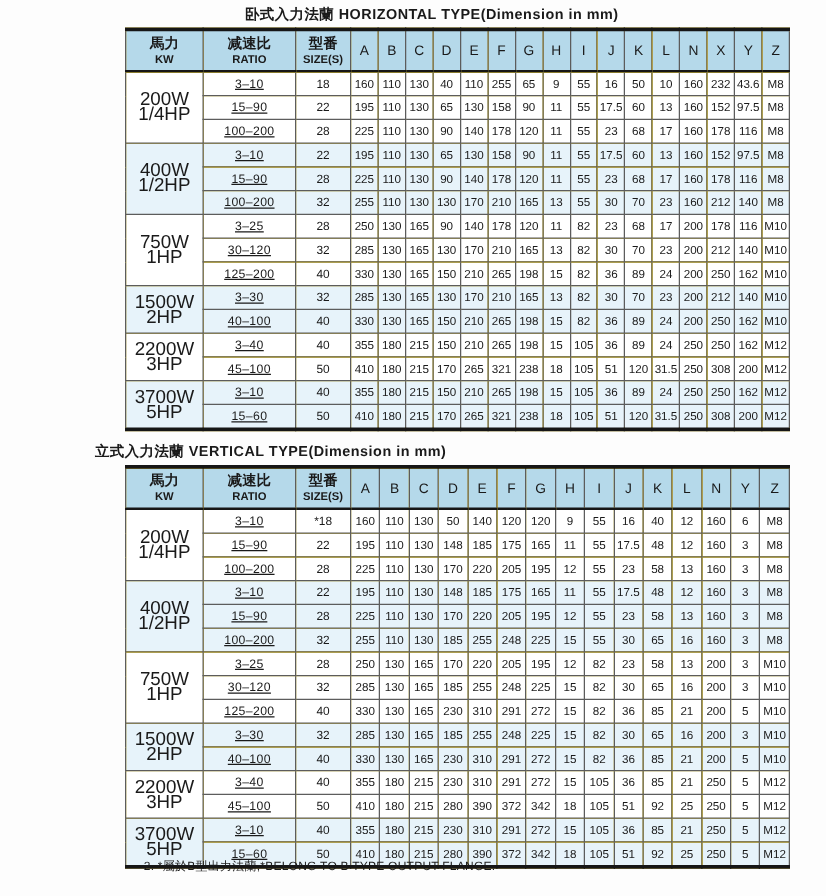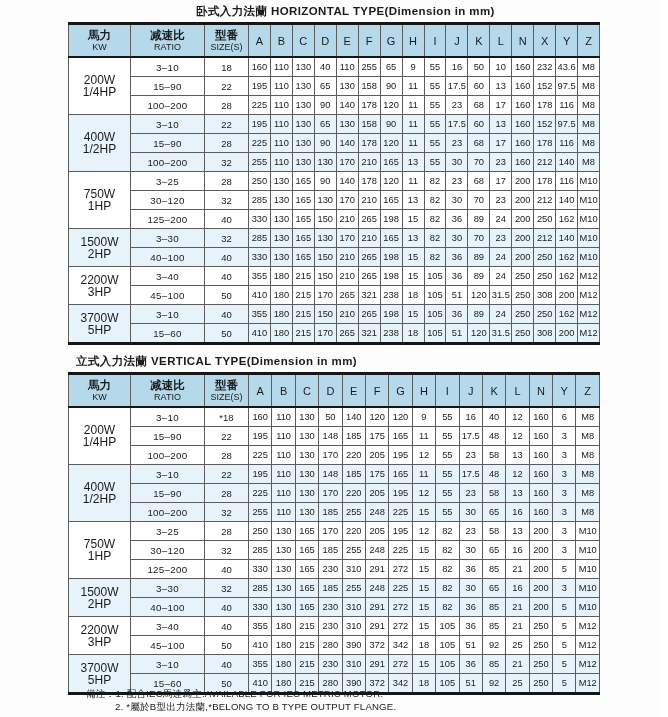--- a/index.html
+++ b/index.html
@@ -9,33 +9,34 @@
   }
   .tbl-section { position:absolute; left:68px; }
   .tbl-title {
     font-size:11.5px; font-weight:bold; letter-spacing:0.4px;
     margin:0 0 3px 0; white-space:nowrap;
   }
   table.dim {
     table-layout:fixed; width:532px; border-collapse:collapse;
     border:1px solid #111; border-top:3px solid #161616; border-bottom:3px solid #161616;
     background:#fde047;
+    margin-left:32px;
   }
   table.dim th, table.dim td {
     border:1px solid #5c5c5c; text-align:center; vertical-align:middle;
     padding:0; overflow:hidden; white-space:nowrap;
   }
   table.dim thead th { background:#b5d9ea; border-bottom:2px solid #161616; height:31px; }
   th.letter { font-size:11px; font-weight:normal; }
   .h-cn { font-size:11.5px; font-weight:bold; line-height:13px; }
-  .h-en { font-size:9px; font-weight:normal; line-height:10px; }
+  .h-en { font-size:9px; font-weight:bold; line-height:10px; }
   td.c-num { font-size:9.3px; height:18px; }
-  td.c-ratio { font-size:9.8px; letter-spacing:0.3px; }
+  td.c-ratio { font-size:9.8px; letter-spacing:0.3px;text-decoration:underline; }
   td.c-size { font-size:9.5px; }
-  td.c-power { font-size:12px; }
+  td.c-power { font-size:15px; }
   .p-line { line-height:12px; }
   tr.tinted td { background:#e7f3fa; }
   tr.plain td { background:#ffffff; }
   .notes { position:absolute; left:86px; top:687px; font-size:9.6px; line-height:13px; letter-spacing:0.2px; }
   .notes .n2 { padding-left:29px; }
 </style>
 </head>
 <body>
 
 <div class="sheet">
@@ -787,17 +788,16 @@
             <td class="c-num">25</td>
             <td class="c-num">250</td>
             <td class="c-num">5</td>
             <td class="c-num">M12</td>
           </tr>
         </tbody>
       </table>
   </div>
 
   <div class="notes">
-    <div class="n1">備注：1. 配合IEC馬達爲主.AVAILABLE FOR IEC METRIC MOTOR.</div>
     <div class="n2">2. *屬於B型出力法蘭,*BELONG TO B TYPE OUTPUT FLANGE.</div>
   </div>
 
 </div>
 
 </body></html>

